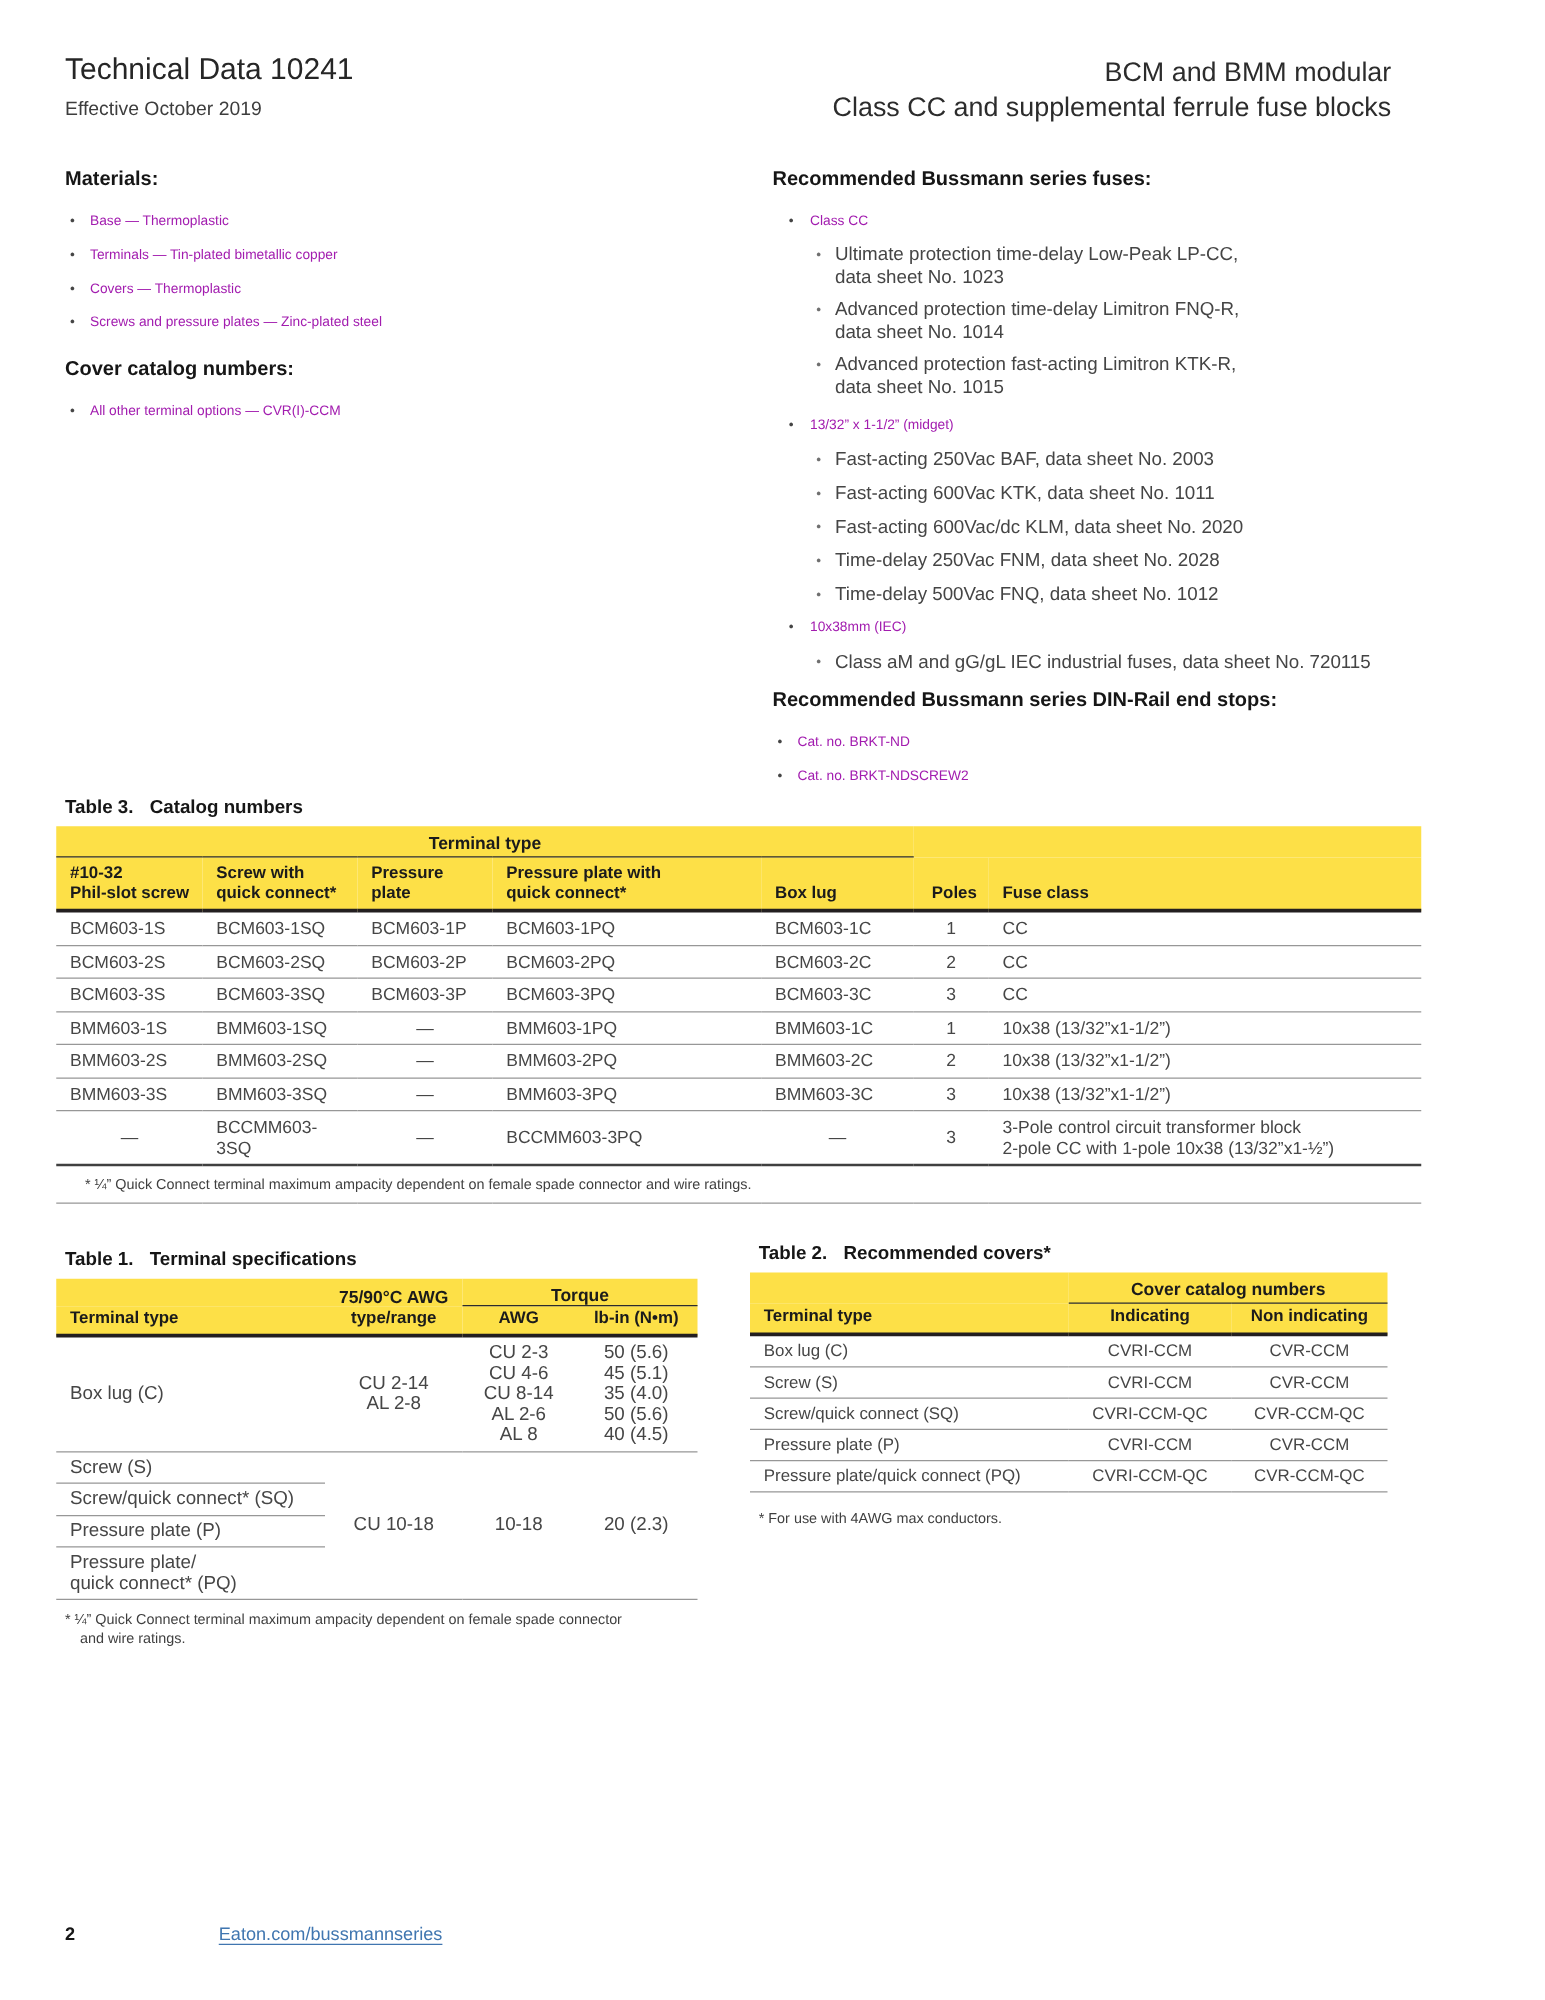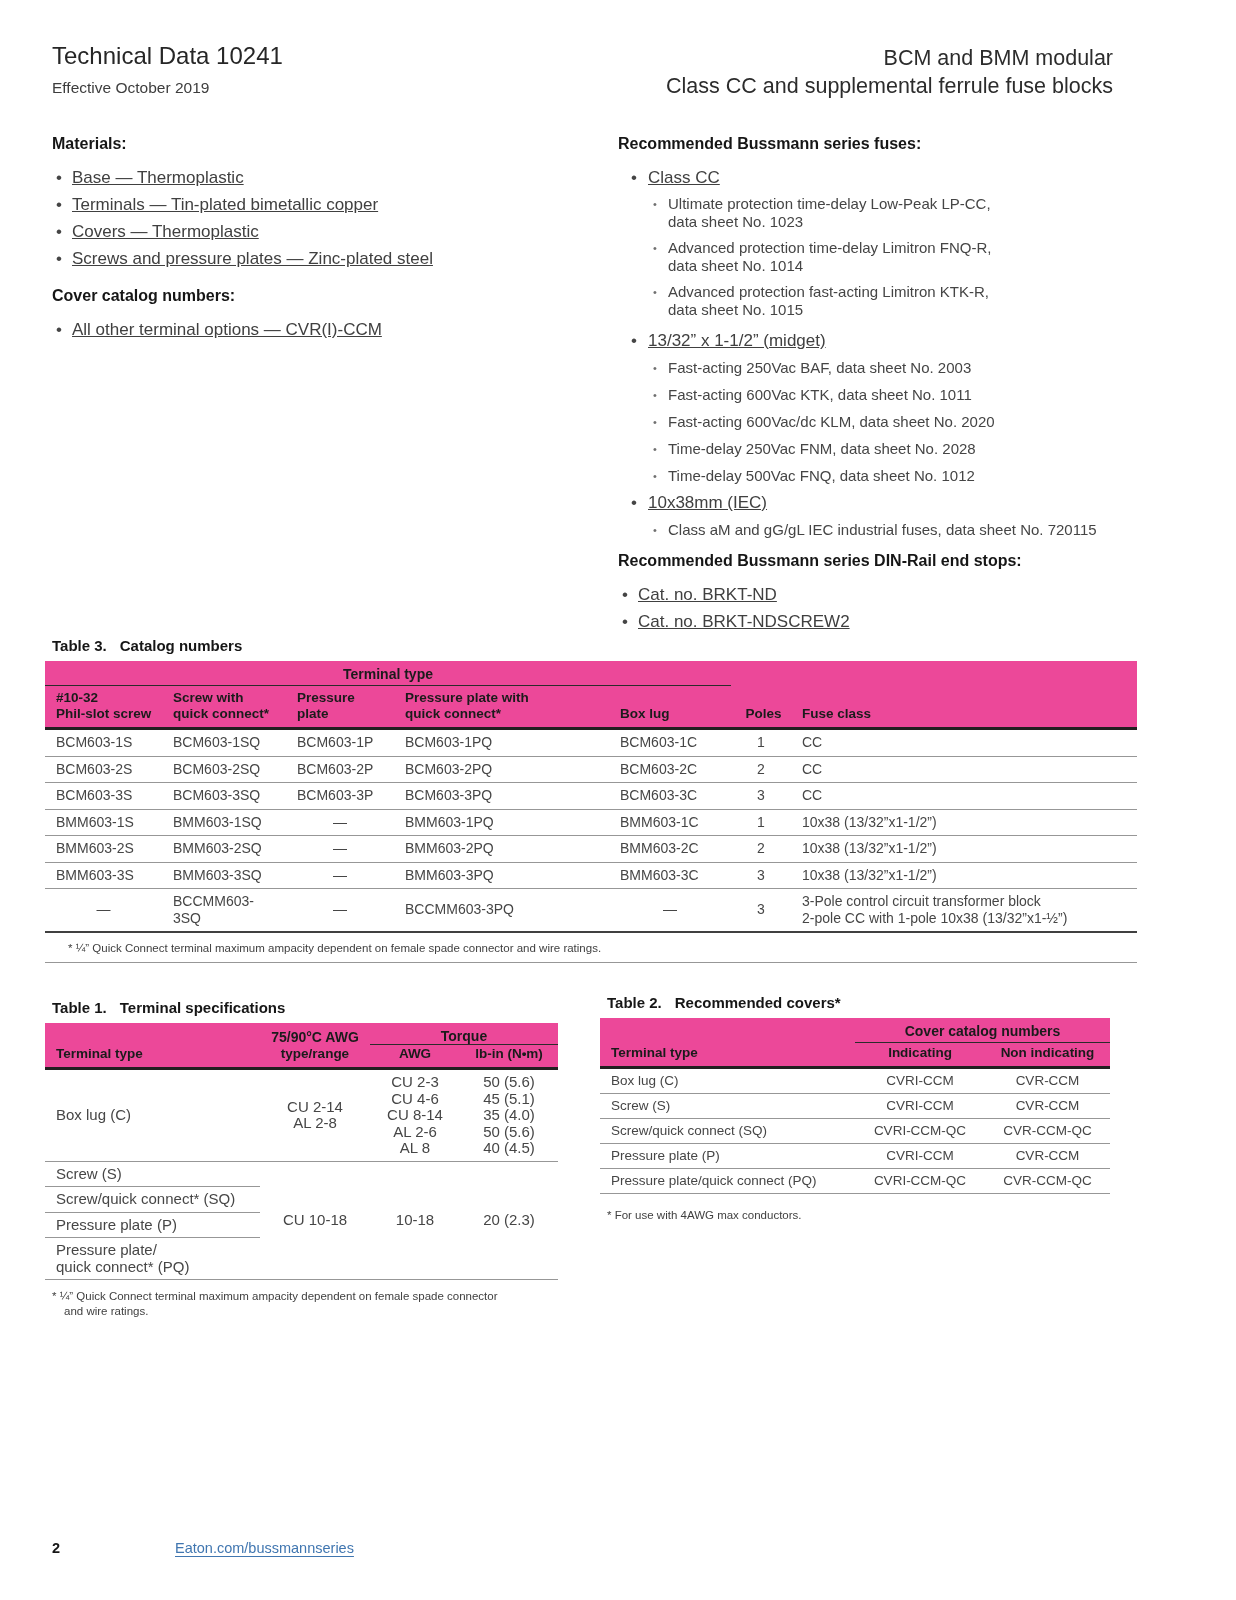--- a/index.html
+++ b/index.html
@@ -15,38 +15,38 @@
   .doc-date  { margin-top:9px; font-size:15.5px; color:#3d3d3d; }
   .hdr-right { position:absolute; right:123px; top:44px; text-align:right;
                font-size:21.5px; line-height:28px; color:#2c2c2c; }
 
   
   .left-col  { position:absolute; left:52px;  top:134px; width:525px; }
   .right-col { position:absolute; left:618px; top:134px; width:558px; }
   h3.sec { font-size:16px; line-height:20px; font-weight:bold; color:#161616; margin-bottom:10px; }
   h3.sec.gap { margin-top:8px; }
   ul.blist { list-style:none; margin-bottom:14px; }
-  ul.blist > li { position:relative; padding-left:20px; font-size:17px; line-height:27px; color:#404040;text-decoration:underline; }
+  ul.blist > li { position:relative; padding-left:20px; font-size:11px; line-height:27px; color:#a21caf; }
   ul.blist > li::before { content:"•"; position:absolute; left:4px; color:#454545; }
   .right-col ul.l1 { margin-bottom:0; }
   .right-col ul.l1 > li { padding-left:30px; }
   .right-col ul.l1 > li::before { left:13px; }
   ul.l2 { list-style:none; }
   ul.l2 > li { position:relative; padding-left:50px; font-size:15px; line-height:18px;
                margin:4px 0 8px; color:#454545; white-space:pre-line; }
   ul.l2 > li::before { content:"•"; position:absolute; left:35px; top:0px; color:#6f6f6f; font-size:11px; }
   ul.l2.single > li { line-height:27px; margin:0; white-space:normal; }
   ul.l2.single > li::before { top:1px; }
 
   
   .tbl-title { font-size:15px; font-weight:bold; color:#161616; margin:0 0 7px 7px; }
   .tbl-title .tt-label { margin-right:13px; }
   table.dt { border-collapse:collapse; table-layout:fixed; }
   table.dt th { font-size:13.5px; color:#1b1b1b; text-align:left; font-weight:bold; }
-  table.dt thead th { background:#ec4899;margin-top:29px; }
+  table.dt thead th { background:#fde047;margin-top:29px; }
   .ml { white-space:pre-line; }
   .fnote { padding-left:12px; text-indent:-12px; white-space:pre-line;
            font-size:11.5px; line-height:15px; color:#3f3f3f; }
 
   
   .t3wrap { position:absolute; left:45px; top:637px; width:1092px; }
   .t3 { width:1092px; }
   .t3 th.span-th { text-align:center; font-size:14px; padding:5px 0 3px;
                    border-bottom:1px solid #2b2b2b; }
   .t3 thead tr.cols th { vertical-align:bottom; padding:4px 6px 5px 11px; line-height:16px;

